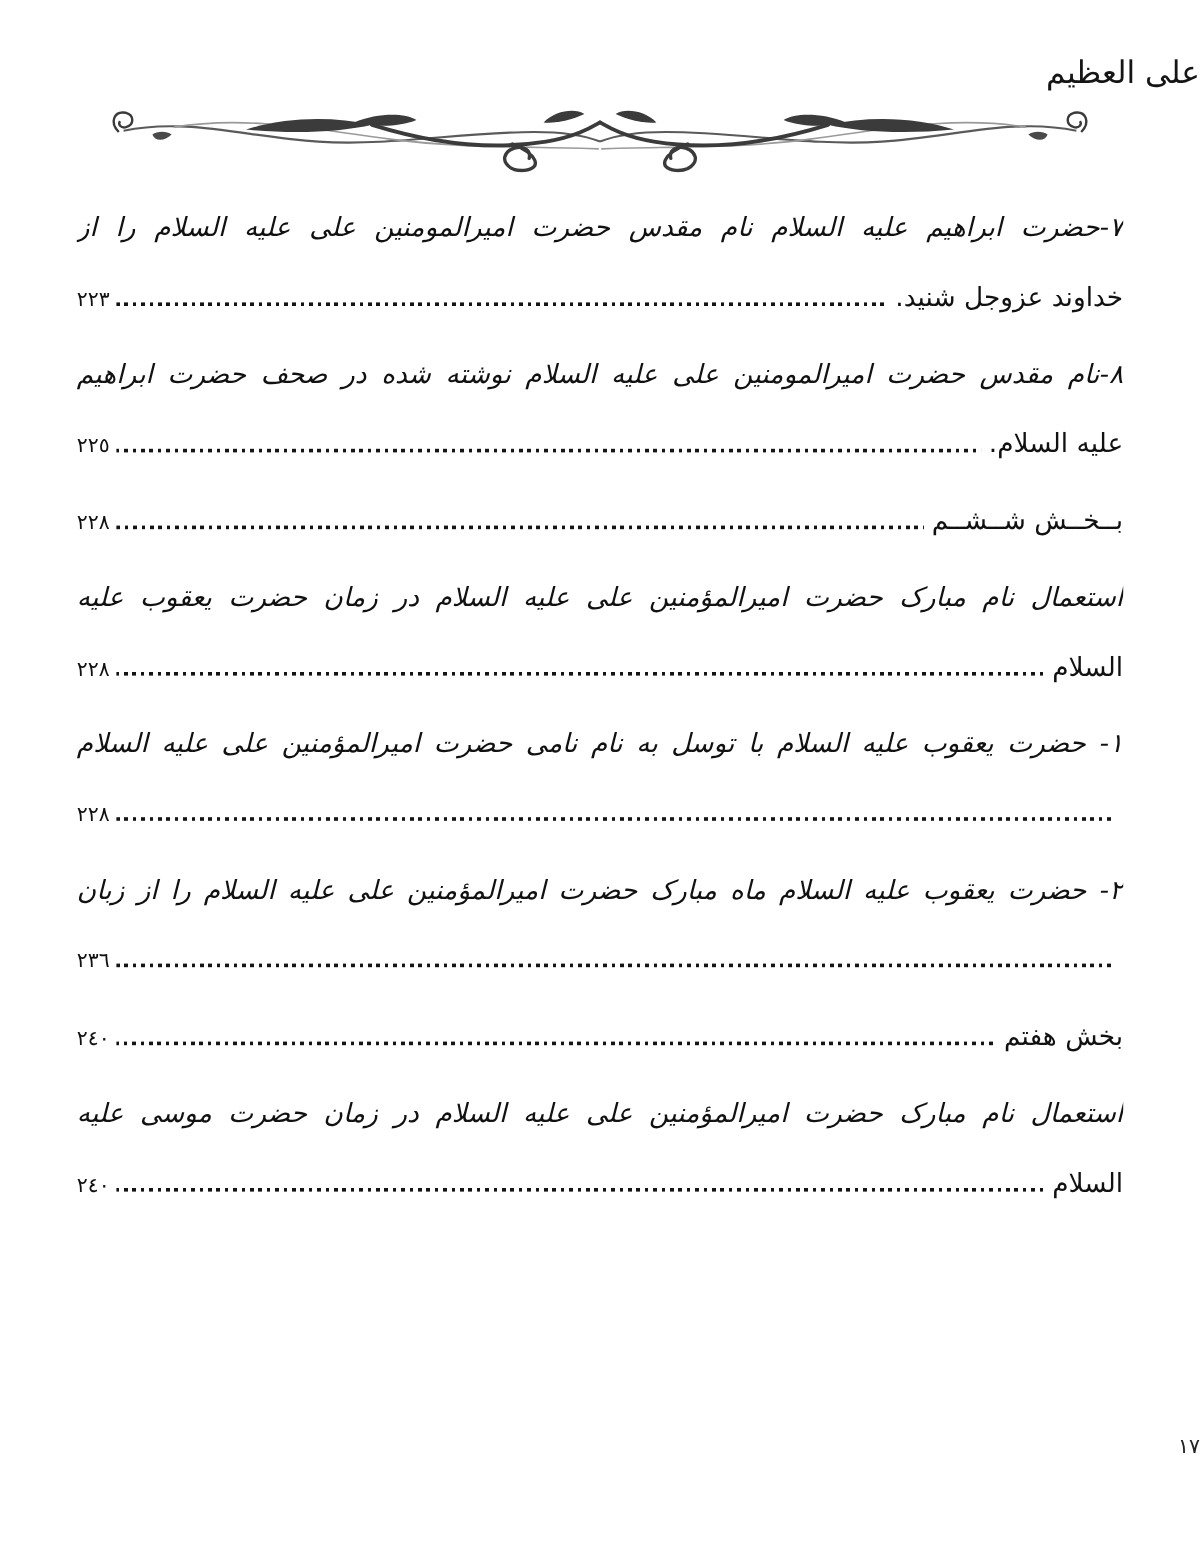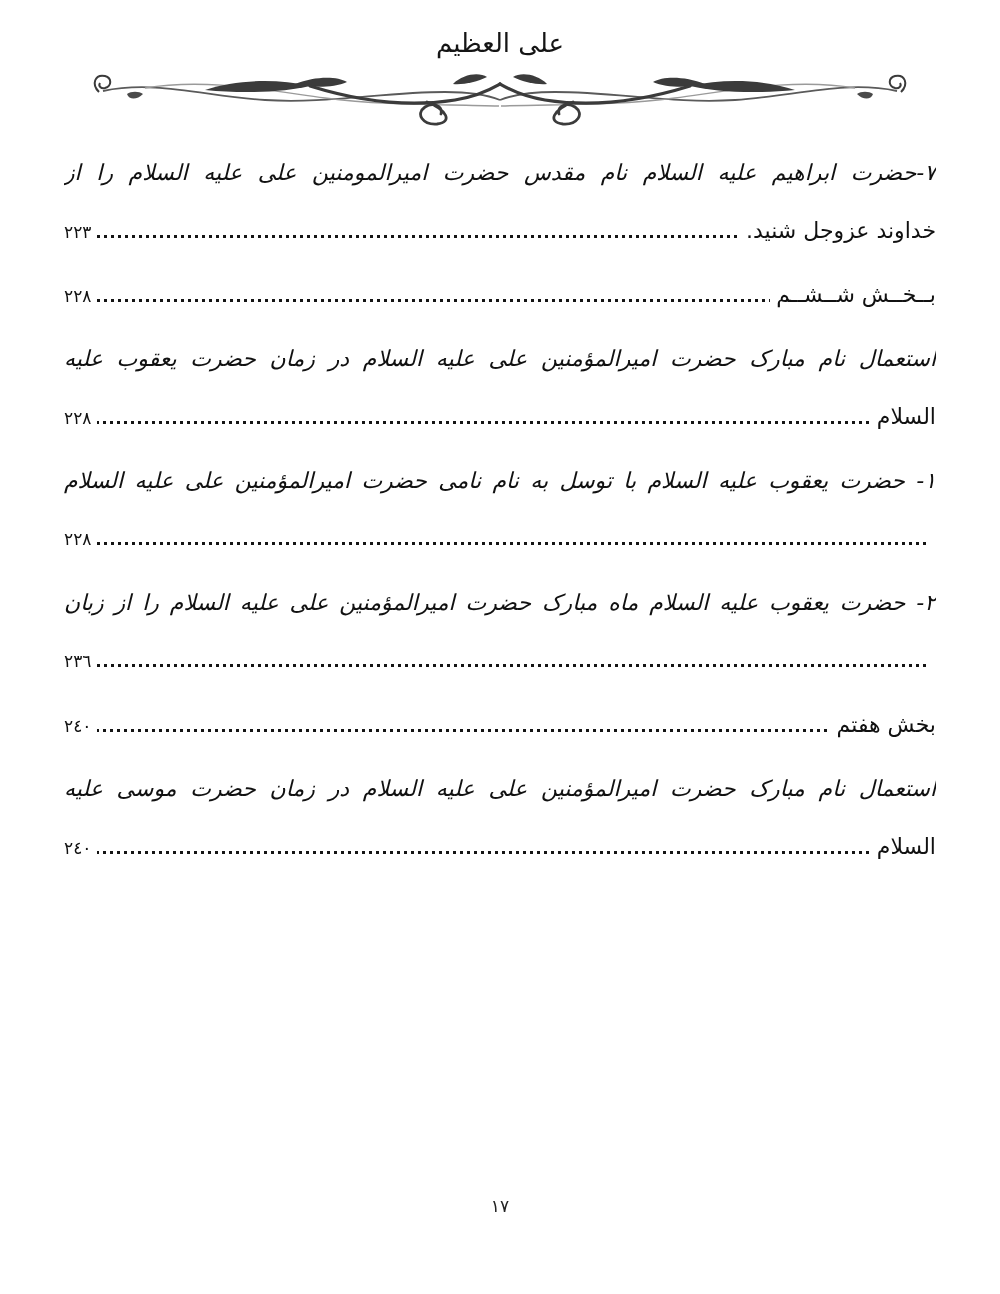--- a/index.html
+++ b/index.html
@@ -11,22 +11,21 @@
     position: relative;
     width: 1000px;
     height: 1294px;
     background: #ffffff;
     color: #111111;
     direction: rtl;
     font-family: "DejaVu Sans", sans-serif;
     overflow: hidden;
   }
   .header-title {
-    padding-top: 28px;
-    text-align: center;
+    padding-top: 46px;
     font-size: 26px;
     font-weight: normal;
     color: #151515;
   }
   .ornament {
     width: 832px;
     margin: 12px auto 0 auto;
     height: 56px;
   }
   .ornament svg { display: block; width: 100%; height: 100%; }
@@ -66,21 +65,20 @@
   }
   .section-label {
     font-weight: normal;
     white-space: nowrap;
   }
   .footer-page-number {
     position: absolute;
     bottom: 78px;
     left: 0;
     right: 0;
-    text-align: center;
     font-size: 17px;
     color: #222222;
   }
 </style>
 </head>
 <body>
 
 <div class="page">
 
   <div class="header-title">علی العظیم</div>
@@ -117,20 +115,28 @@
 
     <div class="entry">
       <div class="entry-line1">٧-حضرت ابراهیم علیه السلام نام مقدس حضرت امیرالمومنین علی علیه السلام را از</div>
       <div class="entry-line2">
         <span class="tail-text">خداوند عزوجل شنید.</span>
         <span class="leader"></span>
         <span class="page-num">٢٢٣</span>
       </div>
     </div>
 
+    <div class="entry">
+      <div class="entry-line1">٨-نام مقدس حضرت امیرالمومنین علی علیه السلام نوشته شده در صحف حضرت ابراهیم</div>
+      <div class="entry-line2">
+        <span class="tail-text">علیه السلام.</span>
+        <span class="leader"></span>
+        <span class="page-num">٢٢٥</span>
+      </div>
+    </div>
 
     <div class="entry section">
       <div class="entry-line2">
         <span class="section-label">بــخــش شــشــم</span>
         <span class="leader"></span>
         <span class="page-num">٢٢٨</span>
       </div>
     </div>
 
     <div class="entry">

